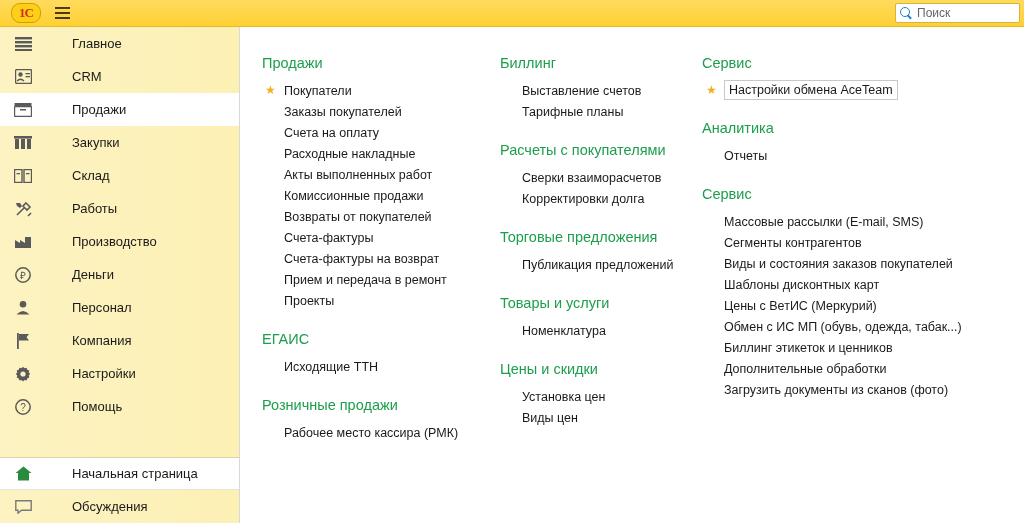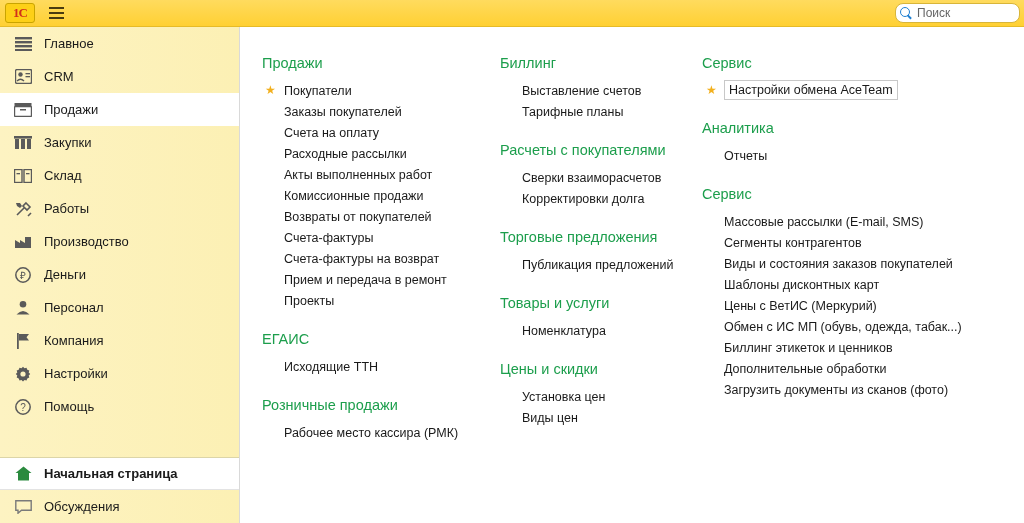--- a/index.html
+++ b/index.html
@@ -23,24 +23,24 @@
     background: #ffd24d;
     background: linear-gradient(to bottom, #ffdb5e 0%, #ffd033 100%);
     display: flex;
     align-items: center;
     flex: 0 0 27px;
     position: relative;
     border-bottom: 1px solid #e6bb27;
   }
   .logo-1c {
     width: 30px; height: 20px;
-    margin-left: 5px;
+    margin-left: 11px;
     background: #fdd017;
     border: 1px solid #c9a400;
-    border-radius: 3px;
+    border-radius: 9px;
     color: #d32f1b;
     font-size: 13px;
     font-weight: bold;
     display: flex;
     align-items: center;
     justify-content: center;
     letter-spacing: -1px;
     font-family: "Liberation Serif", serif;
   }
   .burger {
@@ -62,21 +62,21 @@
     overflow: hidden;
   }
   .search-box {
     position: absolute;
     right: 4px;
     top: 3px;
     height: 20px;
     width: 125px;
     background: #ffffff;
     border: 1px solid #d8b53a;
-    border-radius: 8px;
+    border-radius: 2px;
     display: flex;
     align-items: center;
     padding-left: 4px;
     font-size: 12px;
     color: #666;
   }
   .search-box .mag {
     width: 13px; height: 13px;
     margin-right: 4px;
     flex: 0 0 13px;
@@ -119,40 +119,41 @@
   }
   .nav-item {
     height: 33px;
     display: flex;
     align-items: center;
     padding-left: 12px;
     font-size: 13px;
     color: #1a1a1a;
     cursor: pointer;
     position: relative;
+    gap: 28px;
   }
   .nav-item.active {
     background: #ffffff;
   }
   .nav-item .ico {
     width: 22px; height: 20px;
     flex: 0 0 22px;
     margin-right: 10px;
     display: flex;
     align-items: center;
     justify-content: center;
     color: #5a5a5a;
   }
   .nav-item .ico svg { display: block; }
   .nav-spacer { flex: 1 1 auto; }
   .nav-item.home {
     background: #ffffff;
     border-top: 1px solid #dcd5a8;
     border-bottom: 1px solid #e3e3e3;
-    font-weight: bold;
+    font-weight: normal;
     margin-top: 24px;
   }
   .nav-item.home .ico { color: #2a8a3e; }
   .nav-item.discuss .ico { color: #7a7a7a; }
 
   
   .content {
     flex: 1 1 auto;
     background: #ffffff;
     overflow: hidden;
@@ -377,21 +378,21 @@
 
     <div class="content">
       <div class="cols">
 
         <div class="col col1">
           <div class="grp">
             <div class="grp-title">Продажи</div>
             <div class="lnk"><span class="star">★</span><span>Покупатели</span></div>
             <div class="lnk"><span>Заказы покупателей</span></div>
             <div class="lnk"><span>Счета на оплату</span></div>
-            <div class="lnk"><span>Расходные рассылки</span></div>
+            <div class="lnk"><span>Расходные накладные</span></div>
             <div class="lnk"><span>Акты выполненных работ</span></div>
             <div class="lnk"><span>Комиссионные продажи</span></div>
             <div class="lnk"><span>Возвраты от покупателей</span></div>
             <div class="lnk"><span>Счета-фактуры</span></div>
             <div class="lnk"><span>Счета-фактуры на возврат</span></div>
             <div class="lnk"><span>Прием и передача в ремонт</span></div>
             <div class="lnk"><span>Проекты</span></div>
           </div>
           <div class="grp">
             <div class="grp-title">ЕГАИС</div>

